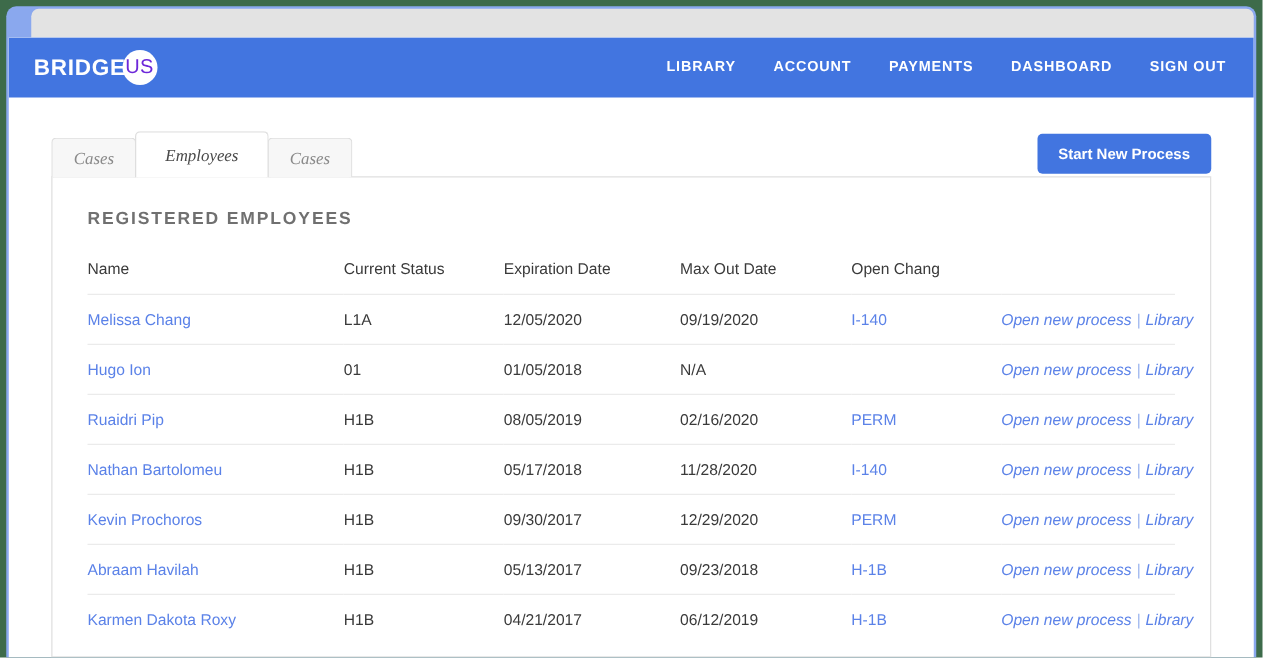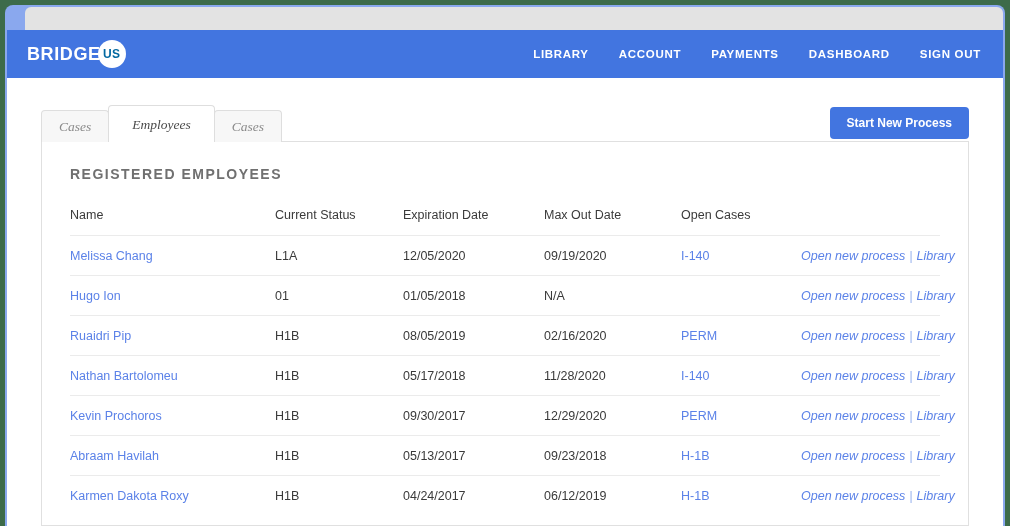--- a/index.html
+++ b/index.html
@@ -66,23 +66,23 @@
     color: #ffffff;
     font-weight: bold;
     font-size: 18px;
     letter-spacing: 0.6px;
   }
   .logo-badge {
     width: 28px;
     height: 28px;
     border-radius: 50%;
     background: #ffffff;
-    color: #0369a1;
-    font-weight: bold;
-    font-size: 12px;
+    color: #6d28d9;
+    font-weight: normal;
+    font-size: 16px;
     display: flex;
     align-items: center;
     justify-content: center;
     margin-left: -3px;
     letter-spacing: 0.2px;
   }
 
   #main-nav {
     display: flex;
     align-items: center;
@@ -254,21 +254,21 @@
 
         <div id="card-title">REGISTERED EMPLOYEES</div>
 
         <table id="employees-table">
           <thead>
             <tr>
               <th class="col-name">Name</th>
               <th class="col-status">Current Status</th>
               <th class="col-exp">Expiration Date</th>
               <th class="col-max">Max Out Date</th>
-              <th class="col-open">Open Cases</th>
+              <th class="col-open">Open Chang</th>
               <th class="col-act"></th>
             </tr>
           </thead>
           <tbody id="employees-tbody">
               <tr>
                 <td class="col-name"><a class="link">Melissa Chang</a></td>
                 <td class="col-status">L1A</td>
                 <td class="col-exp">12/05/2020</td>
                 <td class="col-max">09/19/2020</td>
                 <td class="col-open"><a class="link">I-140</a></td>
@@ -310,21 +310,21 @@
                 <td class="col-name"><a class="link">Abraam Havilah</a></td>
                 <td class="col-status">H1B</td>
                 <td class="col-exp">05/13/2017</td>
                 <td class="col-max">09/23/2018</td>
                 <td class="col-open"><a class="link">H-1B</a></td>
                 <td class="col-act row-actions"><a class="link">Open new process</a><span class="sep">|</span><a class="link">Library</a></td>
               </tr>
               <tr>
                 <td class="col-name"><a class="link">Karmen Dakota Roxy</a></td>
                 <td class="col-status">H1B</td>
-                <td class="col-exp">04/24/2017</td>
+                <td class="col-exp">04/21/2017</td>
                 <td class="col-max">06/12/2019</td>
                 <td class="col-open"><a class="link">H-1B</a></td>
                 <td class="col-act row-actions"><a class="link">Open new process</a><span class="sep">|</span><a class="link">Library</a></td>
               </tr>
             </tbody>
         </table>
 
       </div>
 
     </div>

